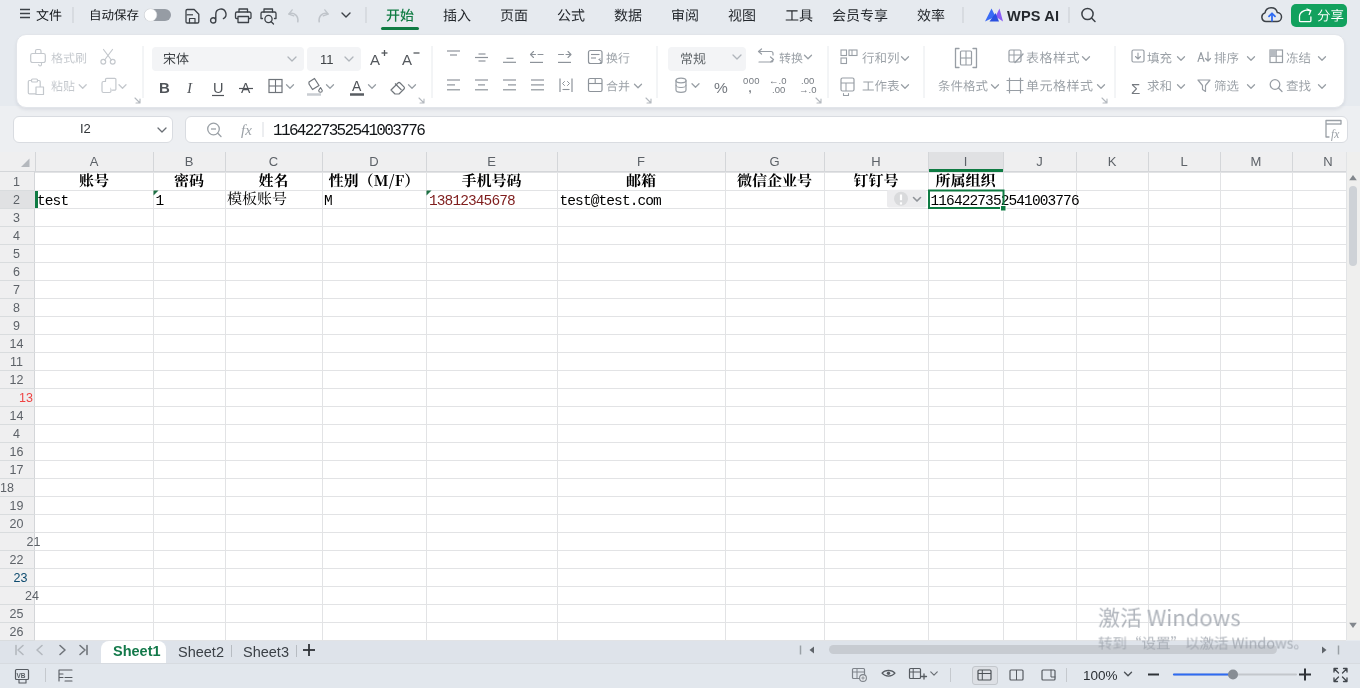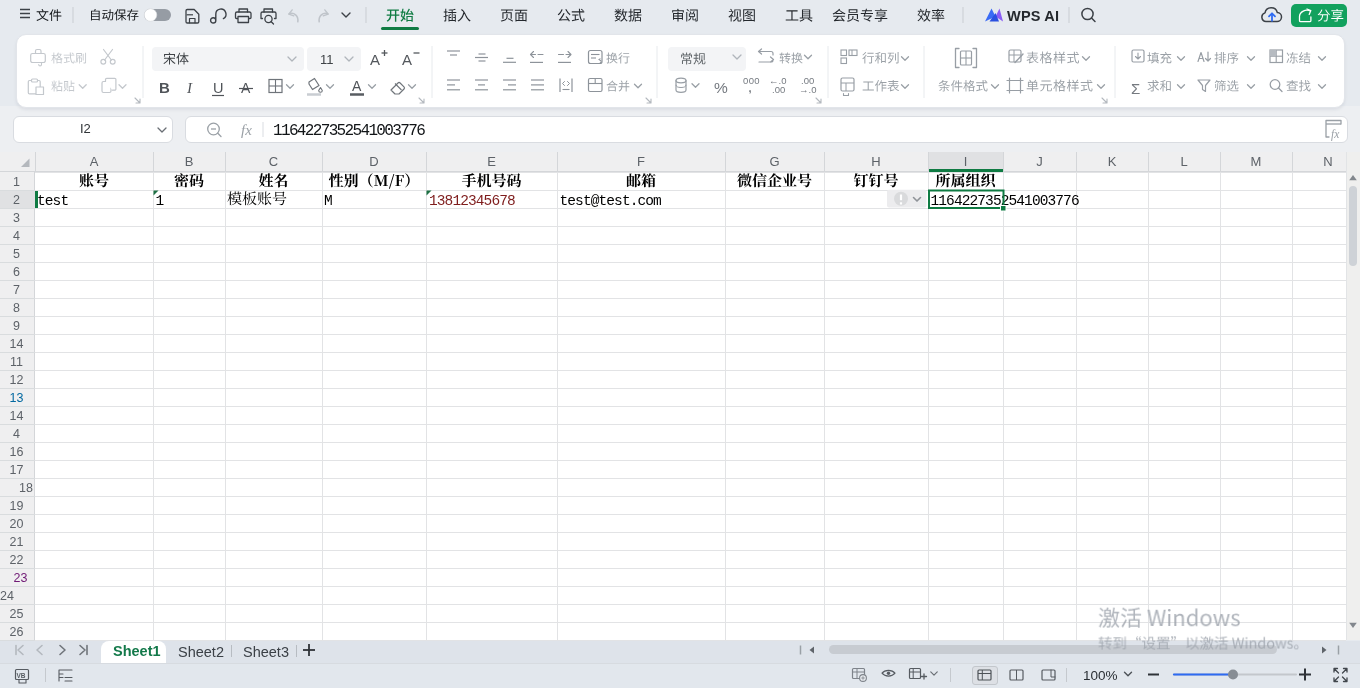--- a/index.html
+++ b/index.html
@@ -126,32 +126,32 @@
     <div style="position:absolute;left:0;top:210.5px;width:33px;text-align:center;font:12.5px 'Liberation Sans';color:#5d6268">3</div>
     <div style="position:absolute;left:0;top:228.5px;width:33px;text-align:center;font:12.5px 'Liberation Sans';color:#5d6268">4</div>
     <div style="position:absolute;left:0;top:246.5px;width:33px;text-align:center;font:12.5px 'Liberation Sans';color:#5d6268">5</div>
     <div style="position:absolute;left:0;top:264.5px;width:33px;text-align:center;font:12.5px 'Liberation Sans';color:#5d6268">6</div>
     <div style="position:absolute;left:0;top:282.5px;width:33px;text-align:center;font:12.5px 'Liberation Sans';color:#5d6268">7</div>
     <div style="position:absolute;left:0;top:300.5px;width:33px;text-align:center;font:12.5px 'Liberation Sans';color:#5d6268">8</div>
     <div style="position:absolute;left:0;top:318.5px;width:33px;text-align:center;font:12.5px 'Liberation Sans';color:#5d6268">9</div>
     <div style="position:absolute;left:0;top:336.5px;width:33px;text-align:center;font:12.5px 'Liberation Sans';color:#5d6268">14</div>
     <div style="position:absolute;left:0;top:354.5px;width:33px;text-align:center;font:12.5px 'Liberation Sans';color:#5d6268">11</div>
     <div style="position:absolute;left:0;top:372.5px;width:33px;text-align:center;font:12.5px 'Liberation Sans';color:#5d6268">12</div>
-    <div style="position:absolute;left:0;top:390.5px;width:33px;text-align:center;font:12.5px 'Liberation Sans';color:#0369a1">13</div>
+    <div style="position:absolute;left:0;top:390.5px;width:33px;text-align:right;font:12.5px 'Liberation Sans';color:#ef4444">13</div>
     <div style="position:absolute;left:0;top:408.5px;width:33px;text-align:center;font:12.5px 'Liberation Sans';color:#5d6268">14</div>
     <div style="position:absolute;left:0;top:426.5px;width:33px;text-align:center;font:12.5px 'Liberation Sans';color:#5d6268">4</div>
     <div style="position:absolute;left:0;top:444.5px;width:33px;text-align:center;font:12.5px 'Liberation Sans';color:#5d6268">16</div>
     <div style="position:absolute;left:0;top:462.5px;width:33px;text-align:center;font:12.5px 'Liberation Sans';color:#5d6268">17</div>
-    <div style="position:absolute;left:0;top:480.5px;width:33px;text-align:right;font:12.5px 'Liberation Sans';color:#5d6268">18</div>
+    <div style="position:absolute;left:0;top:480.5px;width:33px;text-align:left;font:12.5px 'Liberation Sans';color:#5d6268">18</div>
     <div style="position:absolute;left:0;top:498.5px;width:33px;text-align:center;font:12.5px 'Liberation Sans';color:#5d6268">19</div>
     <div style="position:absolute;left:0;top:516.5px;width:33px;text-align:center;font:12.5px 'Liberation Sans';color:#5d6268">20</div>
-    <div style="position:absolute;left:0;top:534.5px;width:33px;text-align:center;font:12.5px 'Liberation Sans';color:#5d6268">21</div>
+    <div style="position:absolute;left:17px;top:534.5px;width:33px;text-align:center;font:12.5px 'Liberation Sans';color:#5d6268">21</div>
     <div style="position:absolute;left:0;top:552.5px;width:33px;text-align:center;font:12.5px 'Liberation Sans';color:#5d6268">22</div>
-    <div style="position:absolute;left:0;top:570.5px;width:41px;text-align:center;font:12.5px 'Liberation Sans';color:#701a75">23</div>
-    <div style="position:absolute;left:0;top:588.5px;width:39px;text-align:left;font:12.5px 'Liberation Sans';color:#5d6268">24</div>
+    <div style="position:absolute;left:0;top:570.5px;width:41px;text-align:center;font:12.5px 'Liberation Sans';color:#0c4a6e">23</div>
+    <div style="position:absolute;left:0;top:588.5px;width:39px;text-align:right;font:12.5px 'Liberation Sans';color:#5d6268">24</div>
     <div style="position:absolute;left:0;top:606.5px;width:33px;text-align:center;font:12.5px 'Liberation Sans';color:#5d6268">25</div>
     <div style="position:absolute;left:0;top:624.5px;width:33px;text-align:center;font:12.5px 'Liberation Sans';color:#5d6268">26</div>
     <div style="position:absolute;left:37px;top:192.6px;font:normal 14.5px 'Liberation Mono';color:#000;white-space:pre;letter-spacing:-0.9px">test</div>
     <div style="position:absolute;left:155.5px;top:192.6px;font:normal 14.5px 'Liberation Mono';color:#000;white-space:pre;letter-spacing:-0.9px">1</div>
     <div style="position:absolute;left:324px;top:192.6px;font:normal 14.5px 'Liberation Mono';color:#000;white-space:pre;letter-spacing:-0.9px">M</div>
     <div style="position:absolute;left:429px;top:192.6px;font:normal 14.5px 'Liberation Mono';color:#7f1d1d;white-space:pre;letter-spacing:-0.9px">13812345678</div>
     <div style="position:absolute;left:559.5px;top:192.6px;font:normal 14.5px 'Liberation Mono';color:#000;white-space:pre;letter-spacing:-0.9px">test@test.com</div>
     <div style="position:absolute;left:930.5px;top:192.6px;font:normal 14.5px 'Liberation Mono';color:#000;white-space:pre;letter-spacing:-0.9px">1164227352541003776</div>
     <div style="position:absolute;left:113px;top:643px;font:bold 14.5px 'Liberation Sans';color:#13794a;white-space:pre;">Sheet1</div>
     <div style="position:absolute;left:178px;top:643.5px;font:normal 14.5px 'Liberation Sans';color:#3b4046;white-space:pre;">Sheet2</div>

